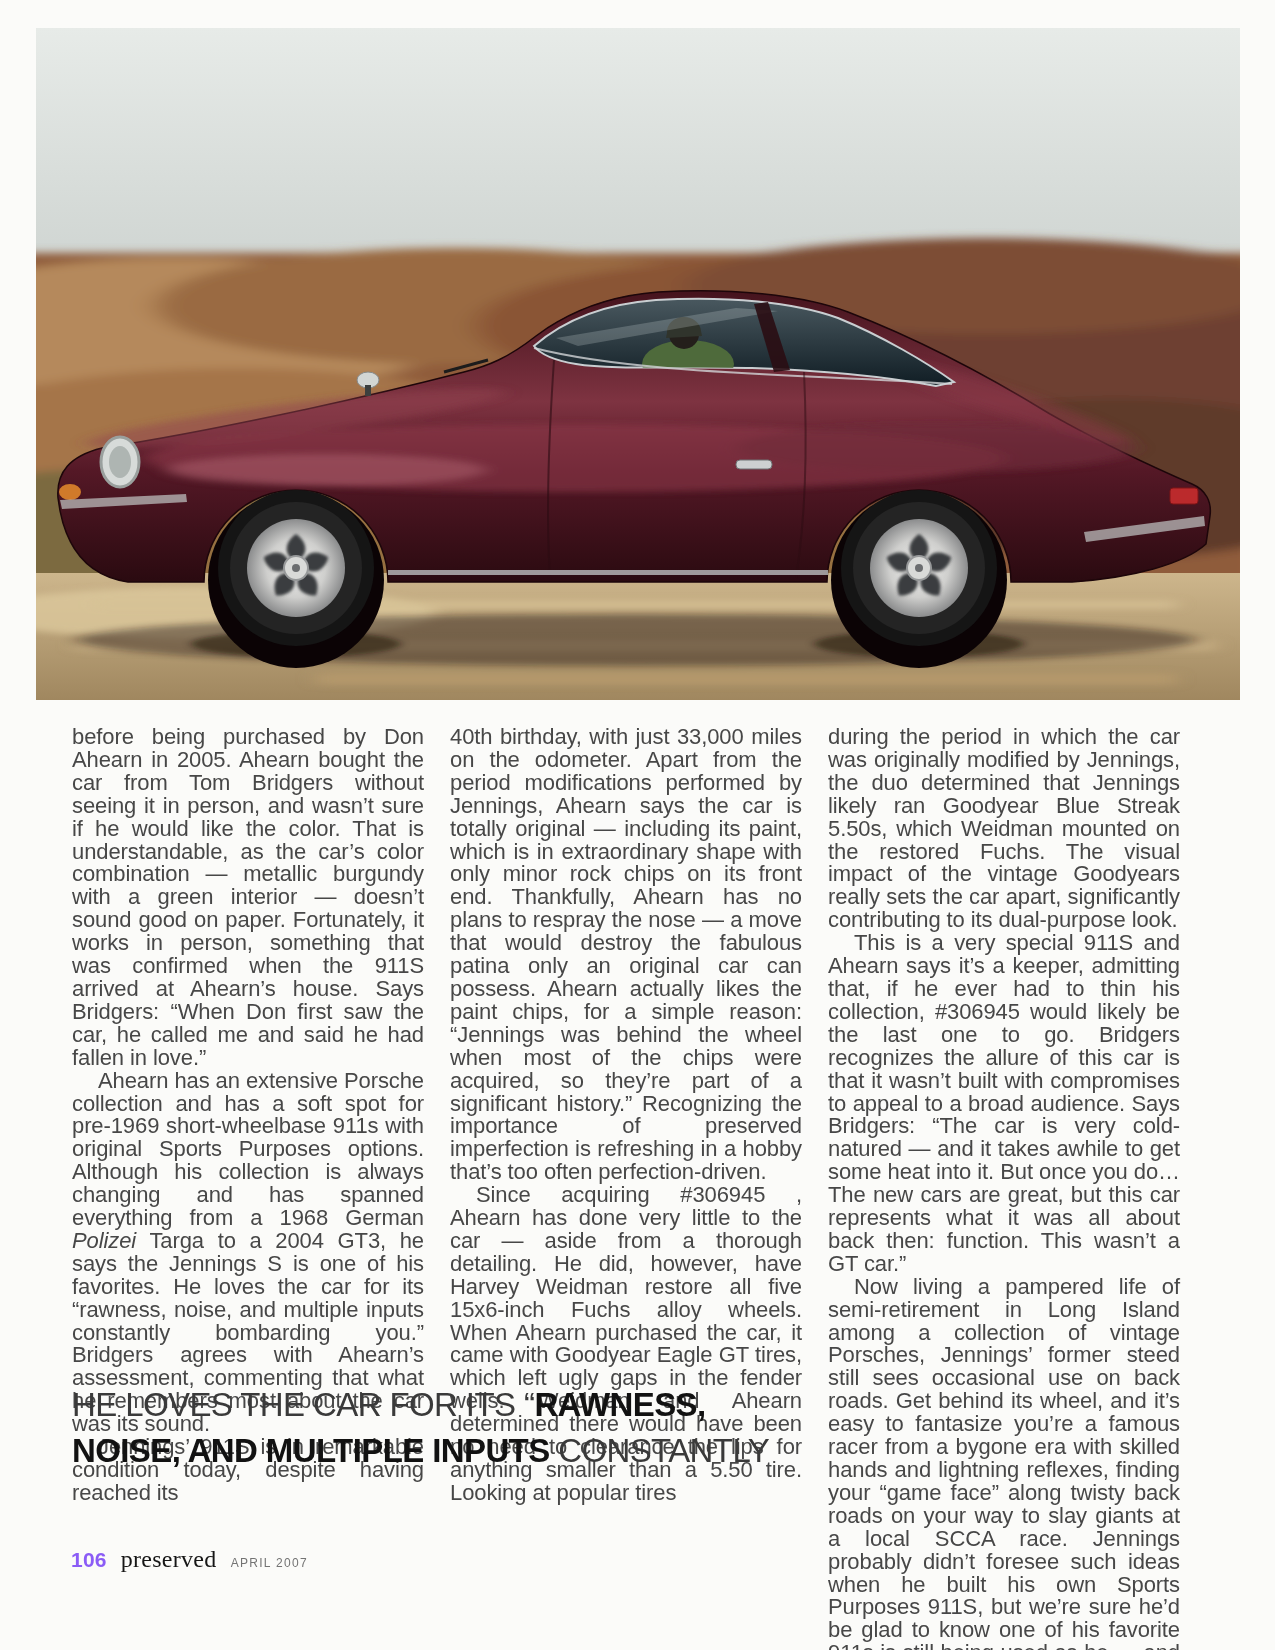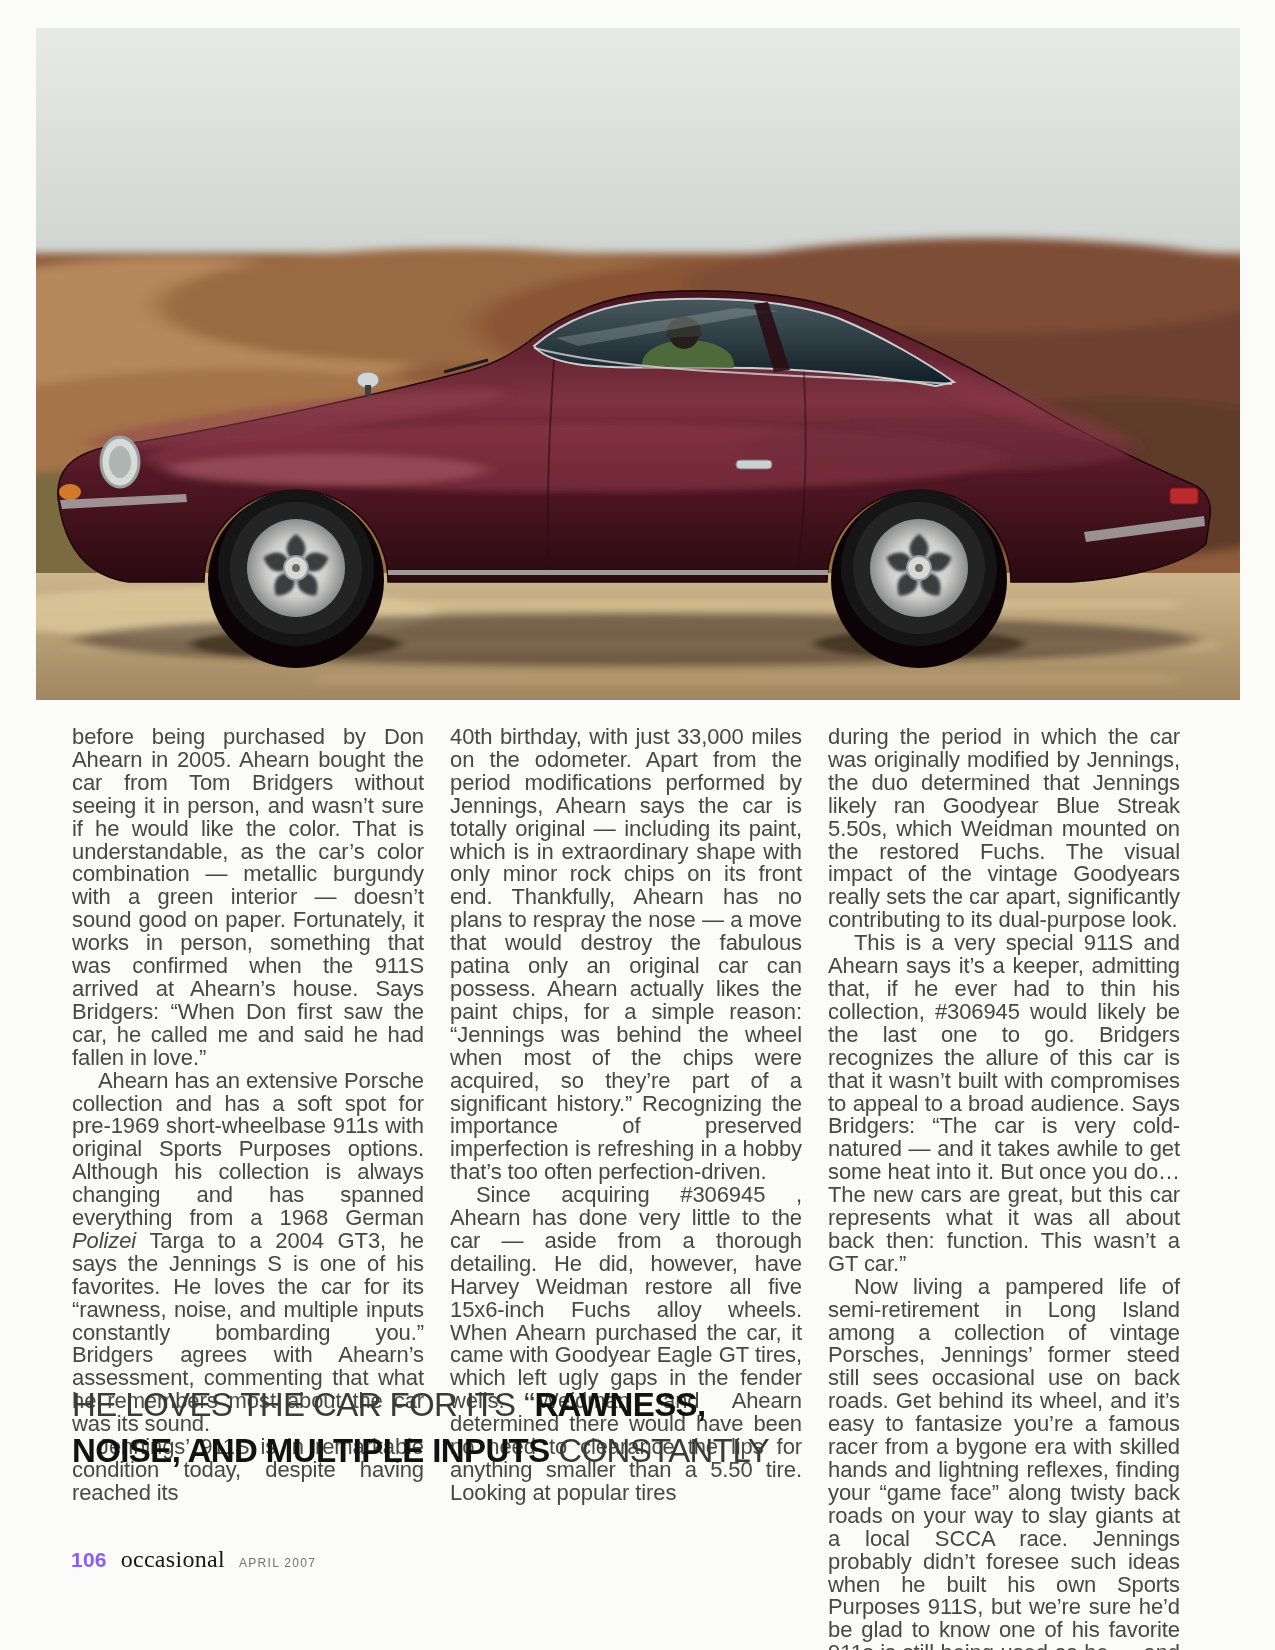--- a/index.html
+++ b/index.html
@@ -228,17 +228,17 @@
     </div>
   </section>
 
   <aside class="pullquote">
     <div class="pq-line"><span class="pq-reg">HE LOVES THE CAR FOR ITS “</span><span class="pq-bold">RAWNESS,</span></div>
     <div class="pq-line"><span class="pq-bold">NOISE, AND MULTIPLE INPUTS</span><span class="pq-reg"> CONSTANTLY</span></div>
   </aside>
 
   <footer class="page-footer">
     <span class="pf-num">106</span>
-    <span class="pf-mag">occasional</span>
+    <span class="pf-mag">preserved</span>
     <span class="pf-issue">APRIL 2007</span>
   </footer>
 
 </div>
 
 </body></html>

